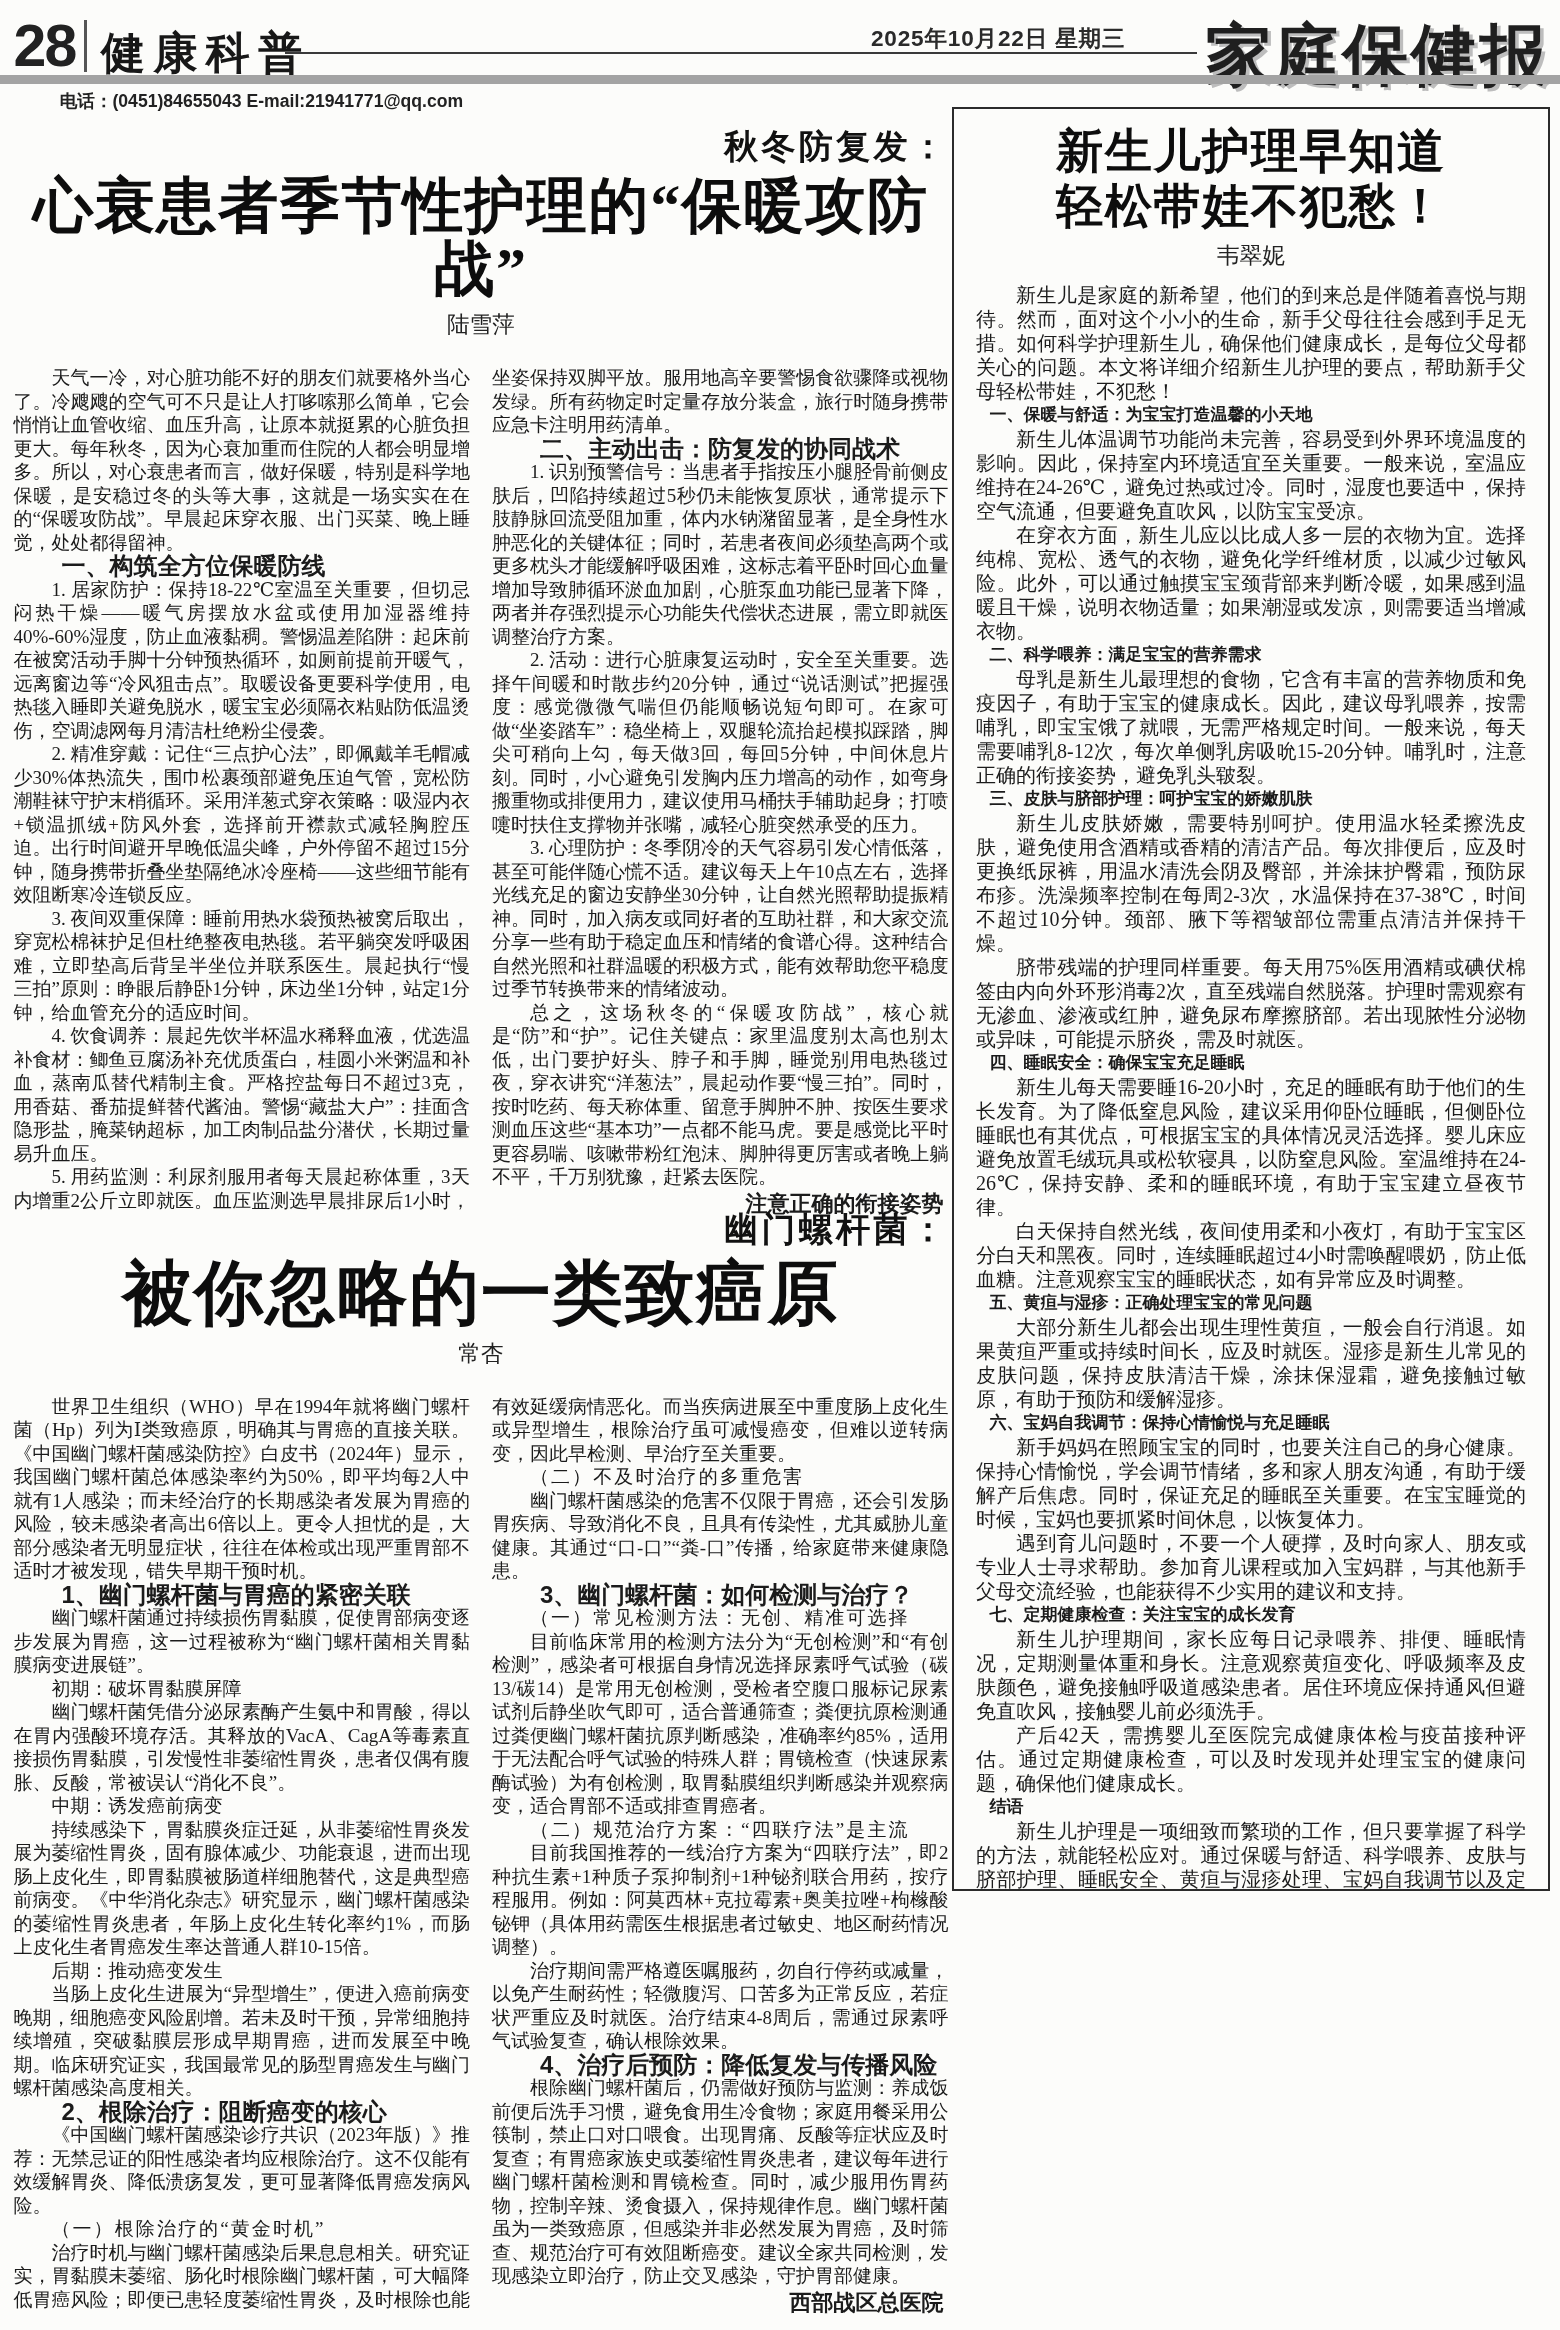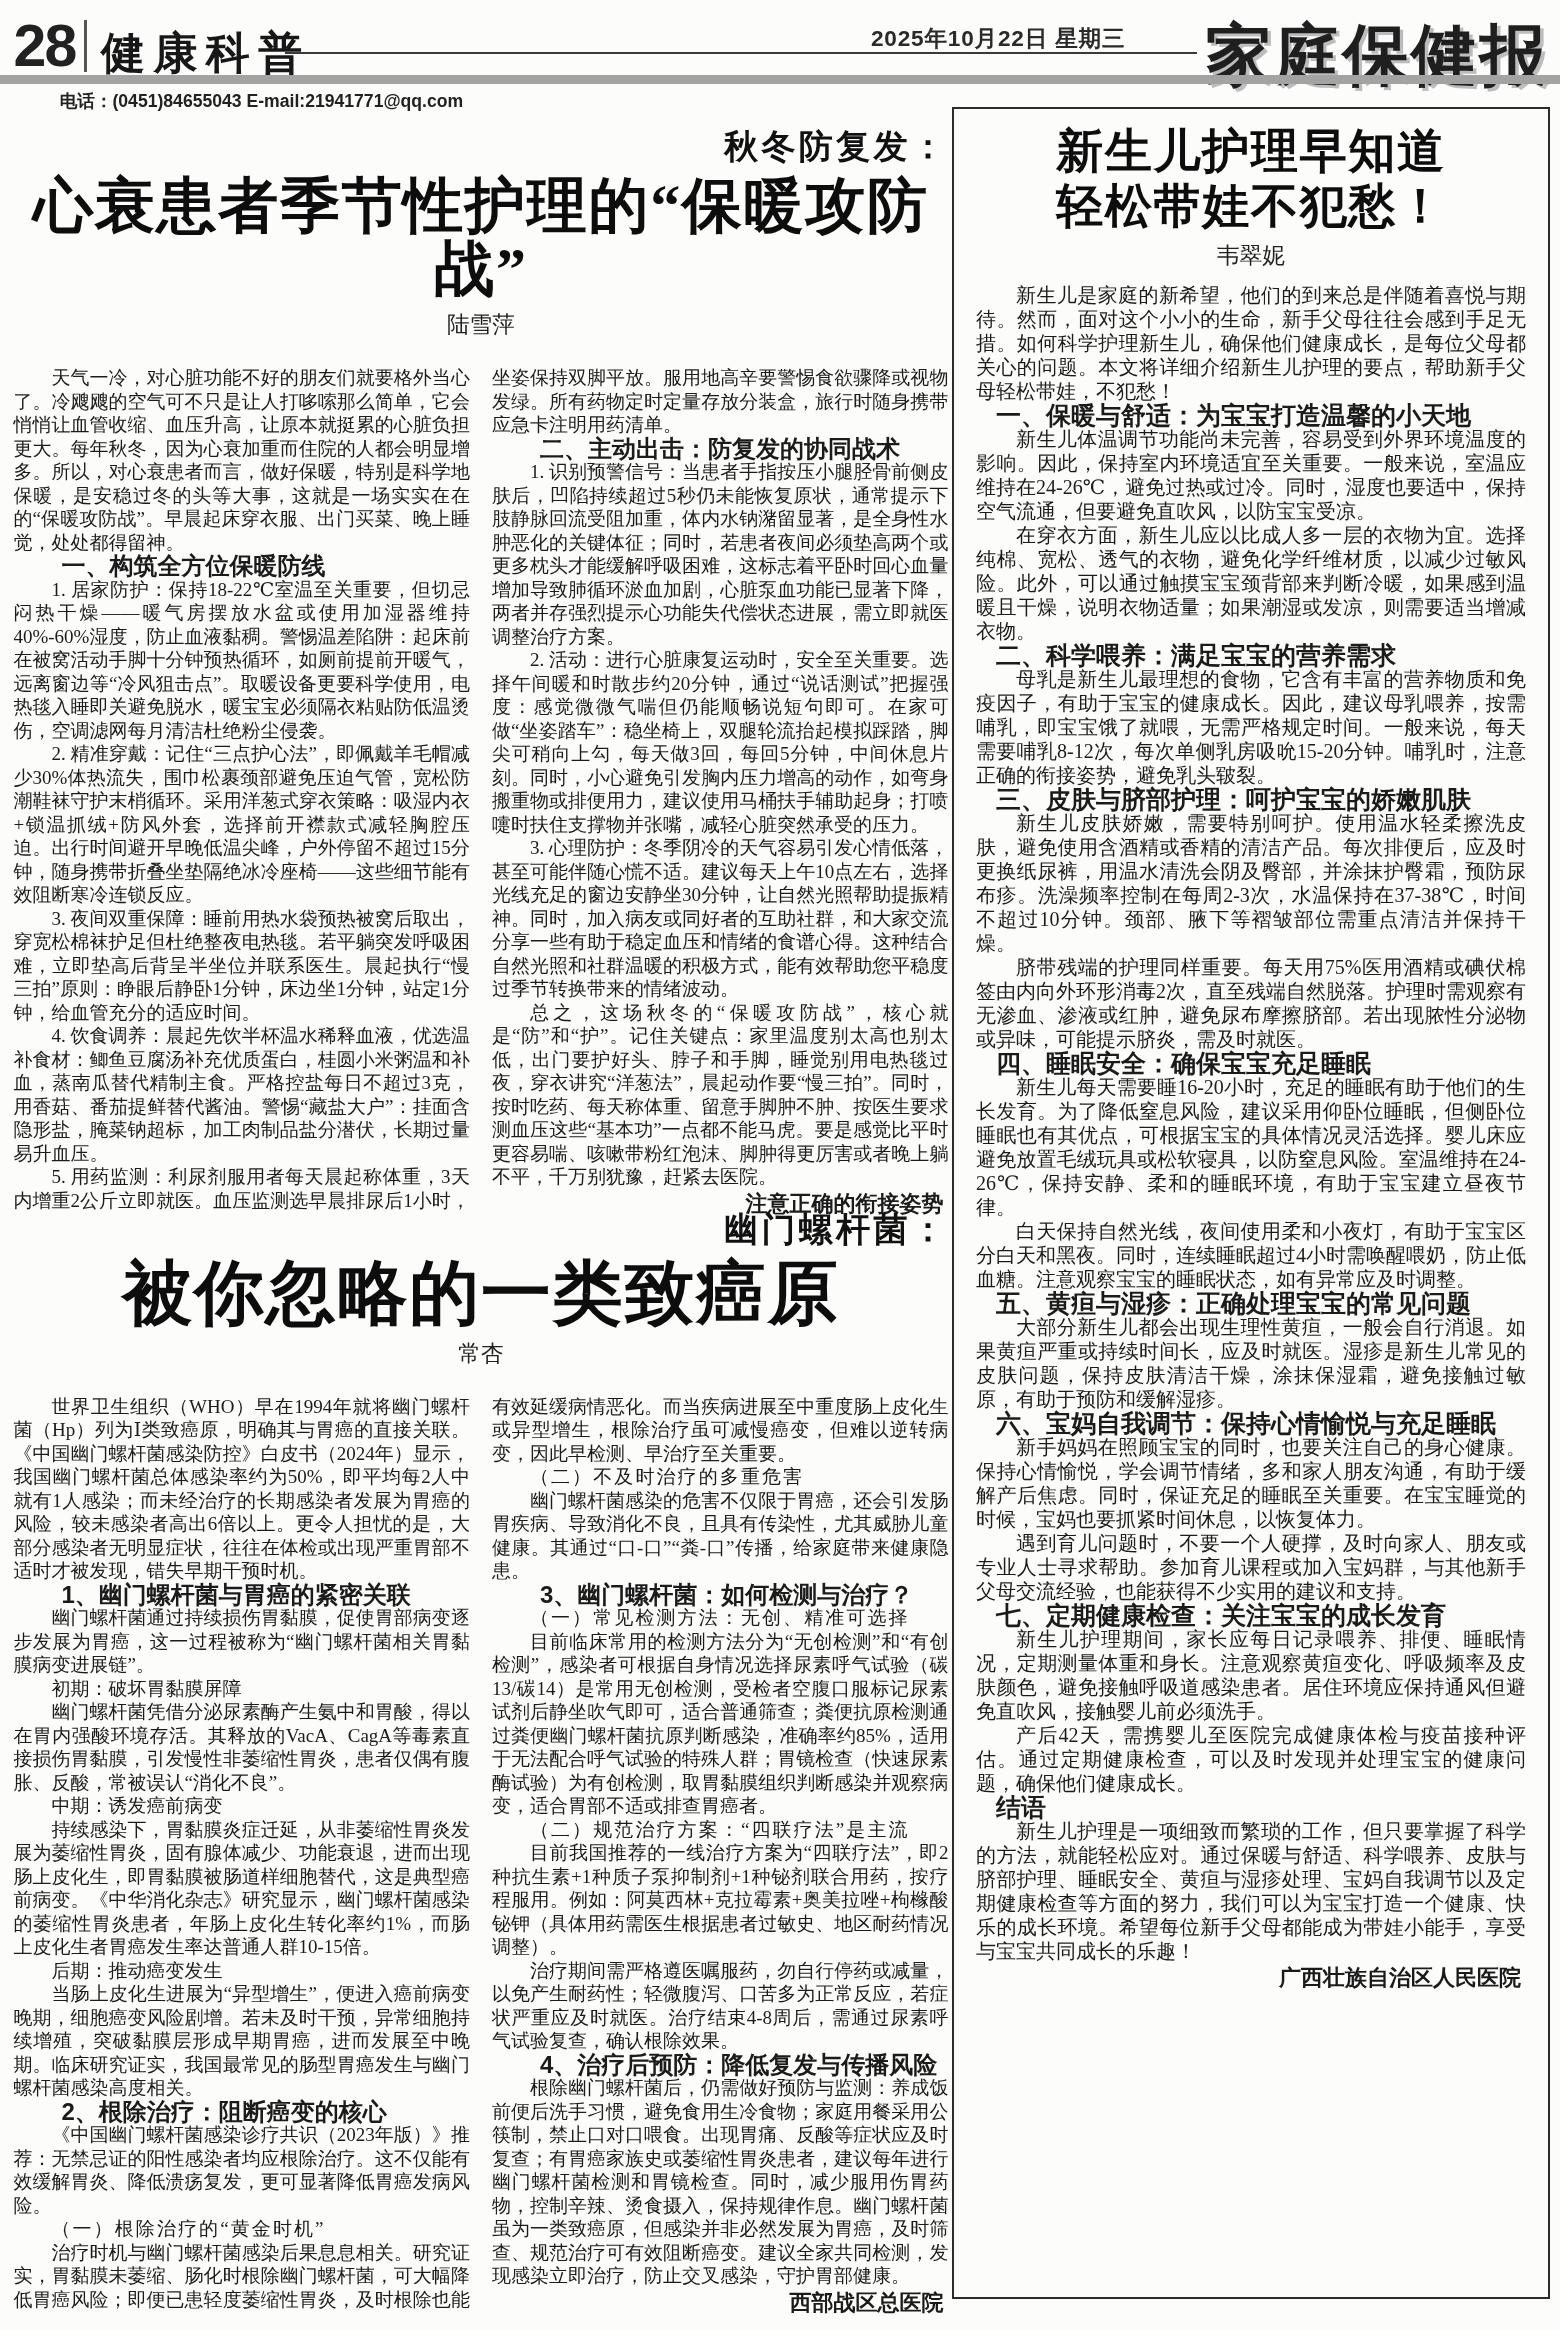--- a/index.html
+++ b/index.html
@@ -22,30 +22,30 @@
   .art2{top:1207px;}
   .kicker{font:700 34px "Liberation Serif",serif;letter-spacing:3.4px;color:#111;text-align:right;}
   .main-title{margin:5px 0 0;text-align:center;font-family:"Liberation Serif",serif;
               font-weight:800;color:#0d0d0d;letter-spacing:1.7px;}
   .art1 .main-title{font-size:60px;line-height:1.05;}
   .art2 .main-title{font-size:70px;line-height:1.02;}
   .author{text-align:center;font-size:22.6px;margin-top:8.4px;color:#222;}
   .cols{margin-top:26px;column-count:2;column-gap:22px;font-size:19px;line-height:23.5px;
         text-align:justify;color:#1b1b1b;}
   
-  .art3{position:absolute;left:952px;top:107px;width:598px;height:2192px;border:2.5px solid #2b2b2b;
+  .art3{position:absolute;left:952px;top:107px;width:598px;height:1784px;border:2.5px solid #2b2b2b;
         box-sizing:border-box;padding:15px 22px 15px;overflow:hidden;background:#fcfcfa;}
   .t3{margin:0;text-align:center;font-family:"Liberation Serif",serif;font-weight:800;
       font-size:47px;line-height:1.18;color:#0d0d0d;letter-spacing:1.7px;}
   .art3 .author{margin-top:5px;}
   .art3 .body1{margin-top:11.7px;font-size:20px;line-height:24px;text-align:justify;}
   
   .para{margin:0;text-indent:2em;}
   .para.h{font-family:"Liberation Sans",sans-serif;font-weight:700;font-size:24px;}
-  .art3 .para.h{text-indent:0.8em;font-size:25px;}
+  .art3 .para.h{text-indent:0.8em;font-size:17px;}
   .para.k{font-weight:400;letter-spacing:2.1px;}
   .para.sign{text-indent:0;text-align:right;font-family:"Liberation Sans",sans-serif;
              font-weight:700;font-size:22px;padding-right:5px;margin-top:3.4px;}
 </style>
 </head>
 <body>
 
 <div>
 
   <header>

